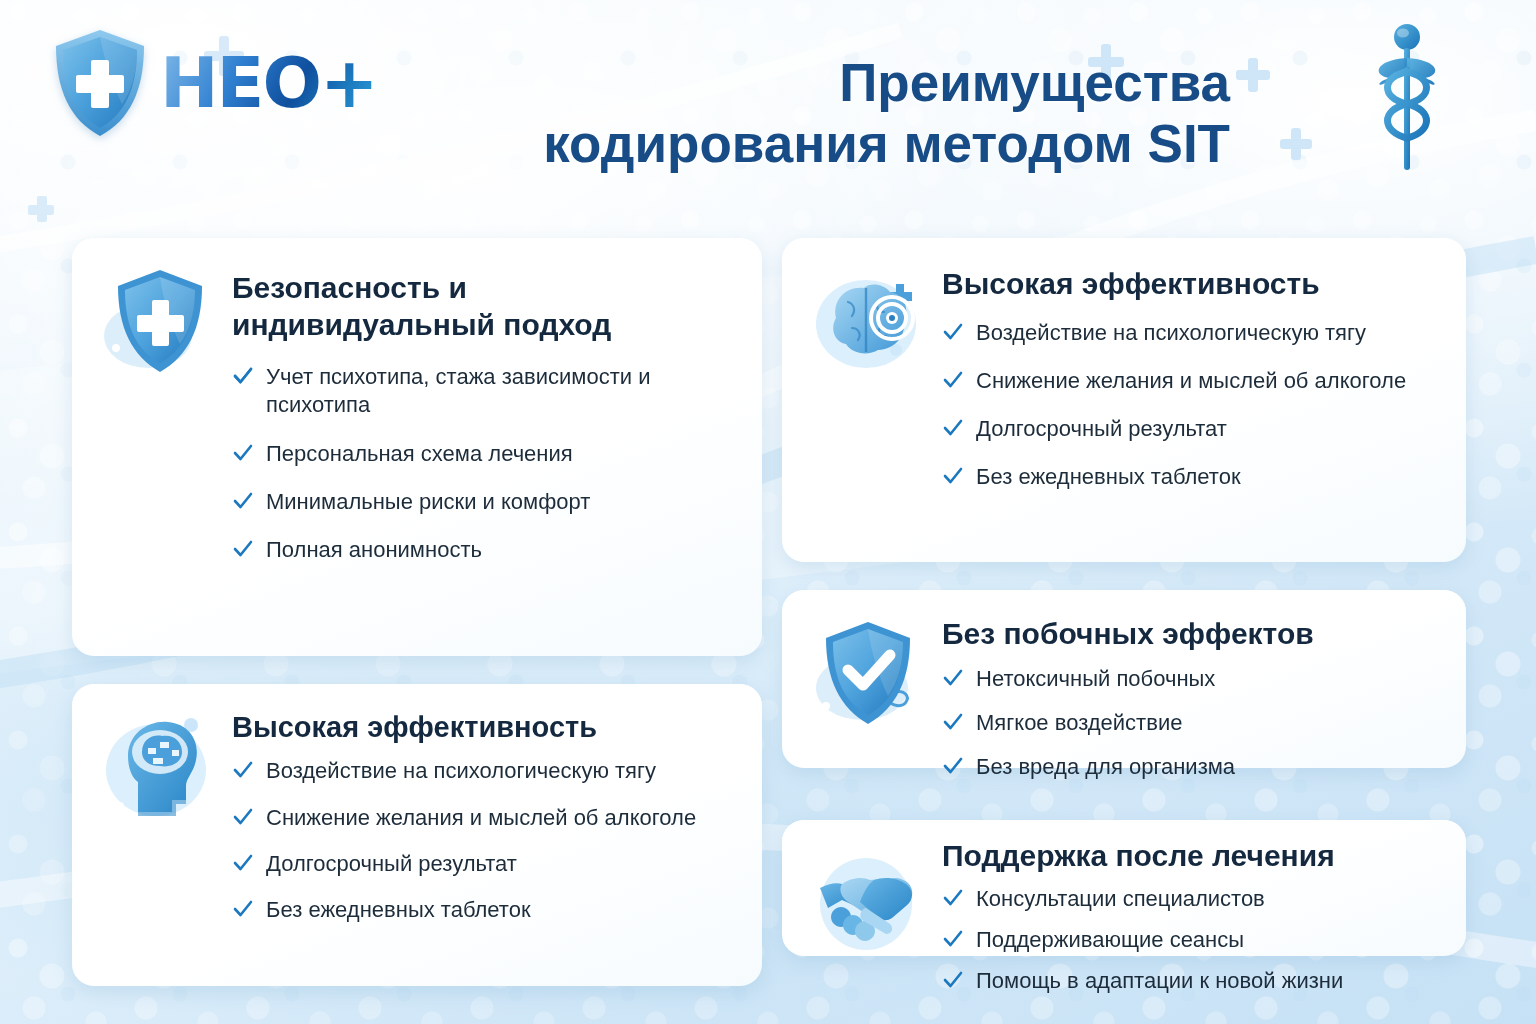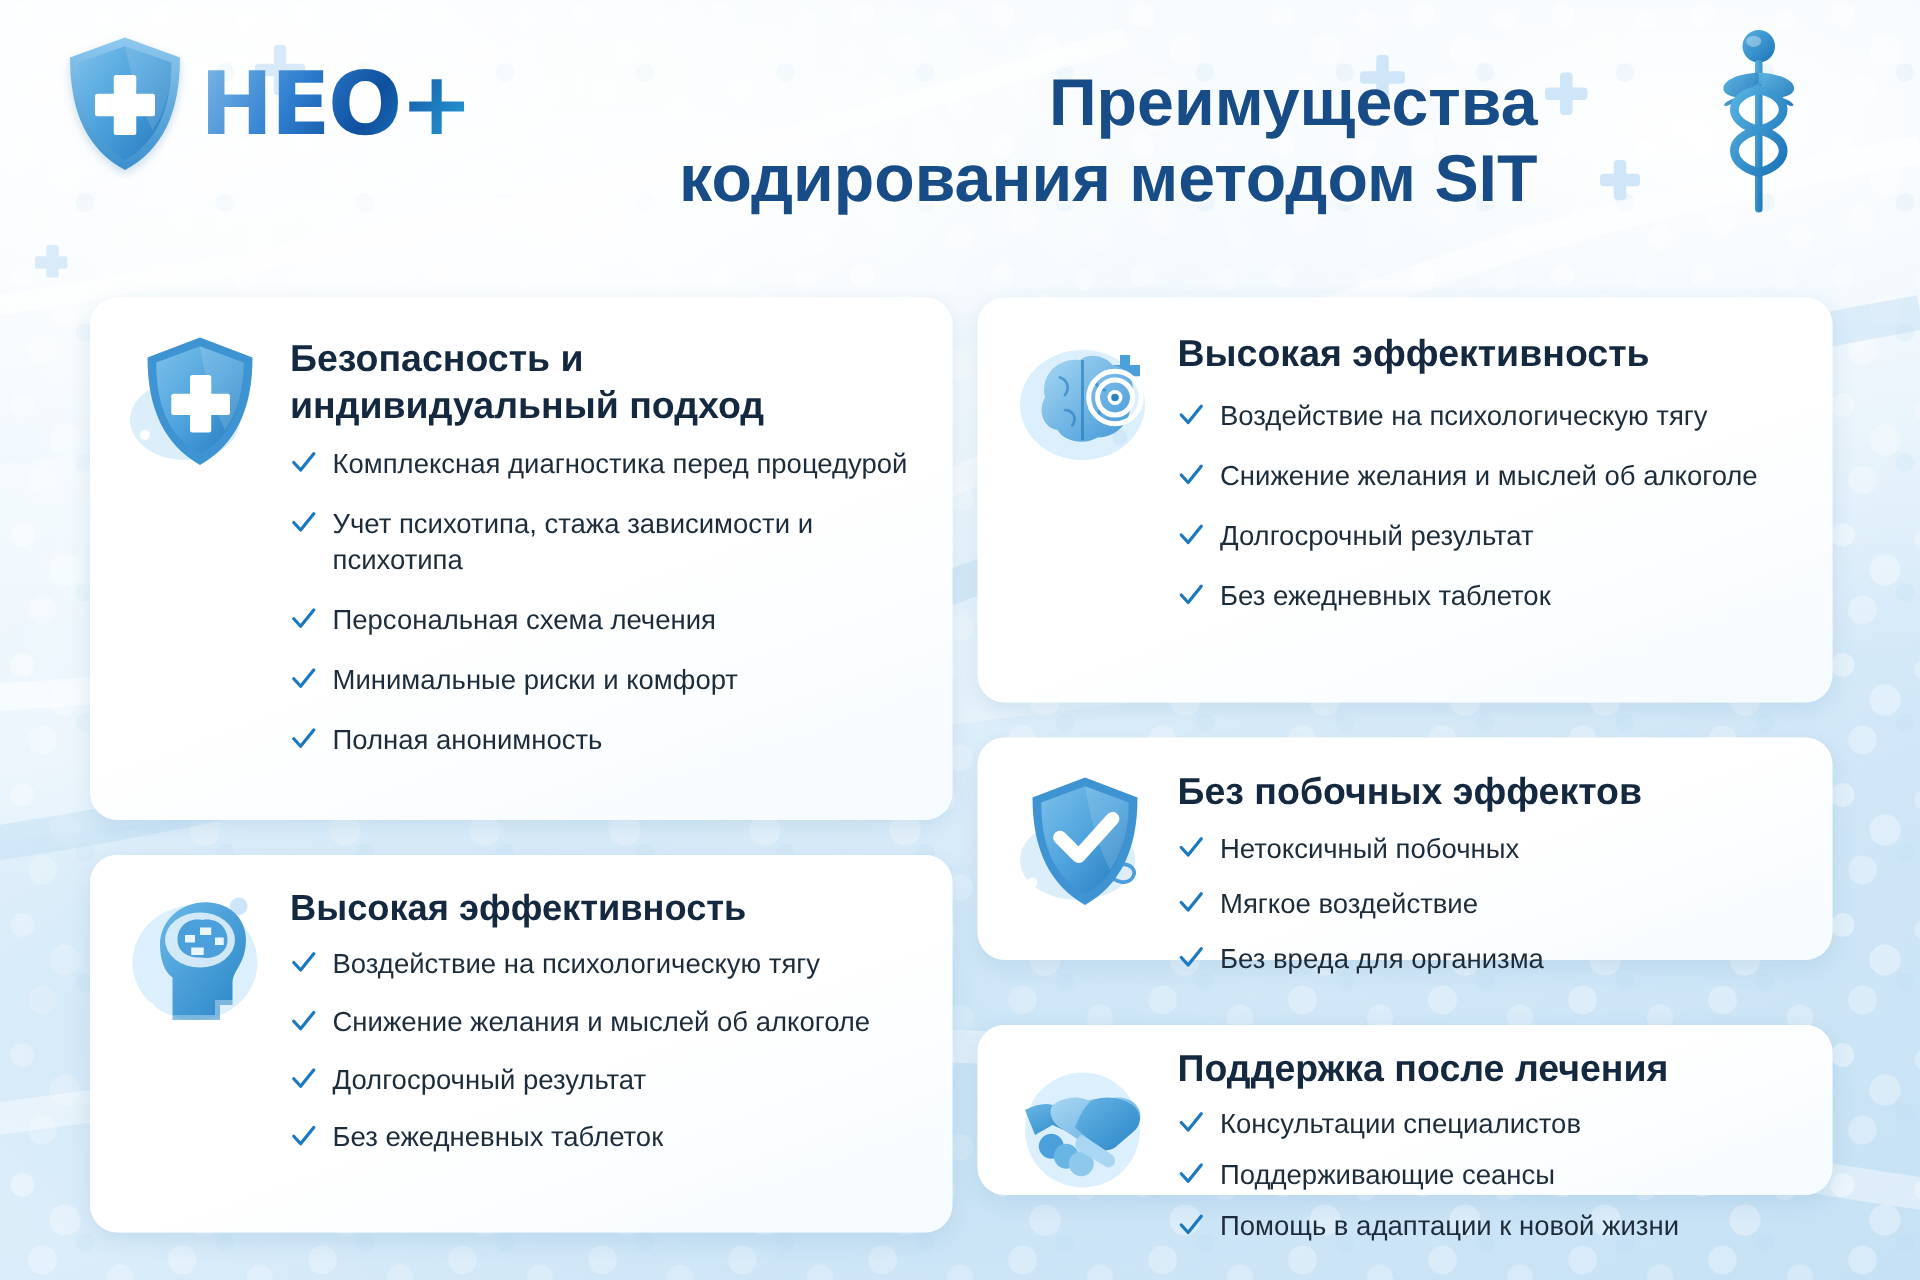--- a/index.html
+++ b/index.html
@@ -203,21 +203,20 @@
           <rect x="39" y="53" width="47" height="17" rx="2" fill="#fff"></rect>
         </svg>
       </div>
       <div class="card-body">
         <h2 class="card-title">Безопасность и индивидуальный подход</h2>
         <ul class="list">
           <li>
             <svg class="tick" viewBox="0 0 22 22">
                 <path d="M3 11 L8.5 17 L19 4" stroke="#1c79c0" stroke-width="2.6" fill="none" stroke-linecap="round" stroke-linejoin="round"></path>
               </svg>
-            <span>Комплексная диагностика перед процедурой</span>
           </li>
           <li>
             <svg class="tick" viewBox="0 0 22 22">
                 <path d="M3 11 L8.5 17 L19 4" stroke="#1c79c0" stroke-width="2.6" fill="none" stroke-linecap="round" stroke-linejoin="round"></path>
               </svg>
             <span>Учет психотипа, стажа зависимости и психотипа</span>
           </li>
           <li>
             <svg class="tick" viewBox="0 0 22 22">
                 <path d="M3 11 L8.5 17 L19 4" stroke="#1c79c0" stroke-width="2.6" fill="none" stroke-linecap="round" stroke-linejoin="round"></path>

